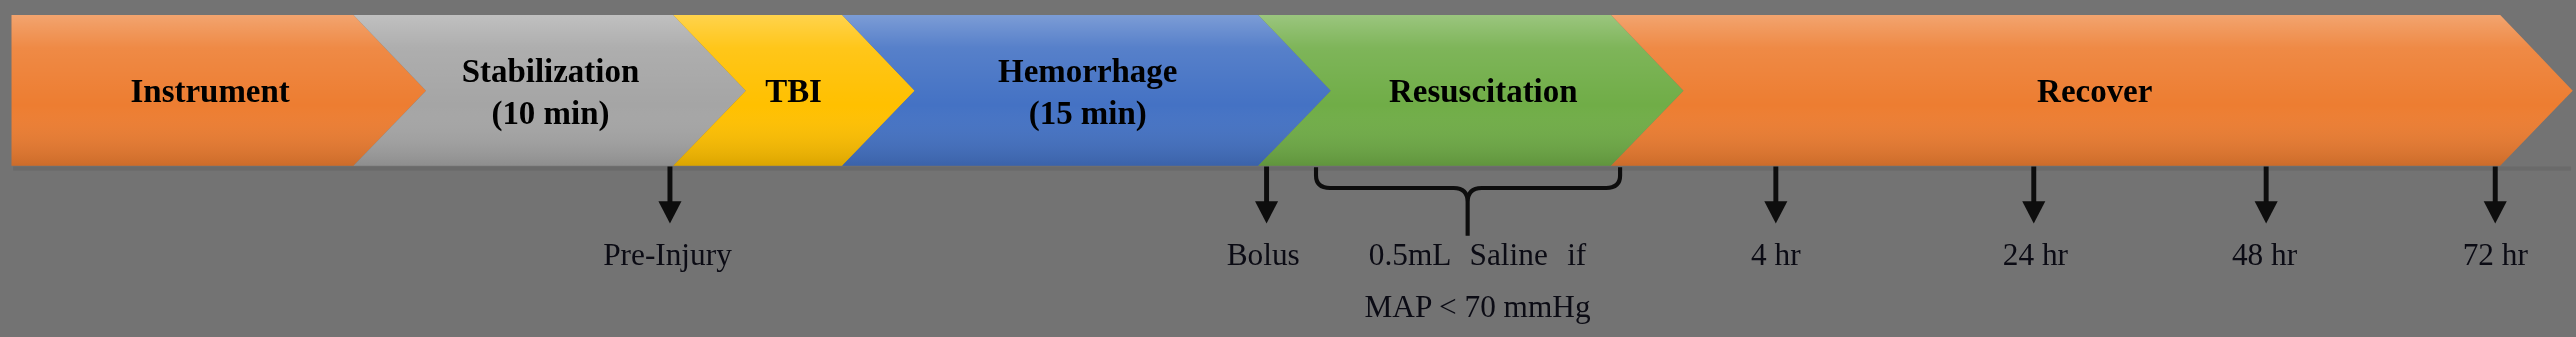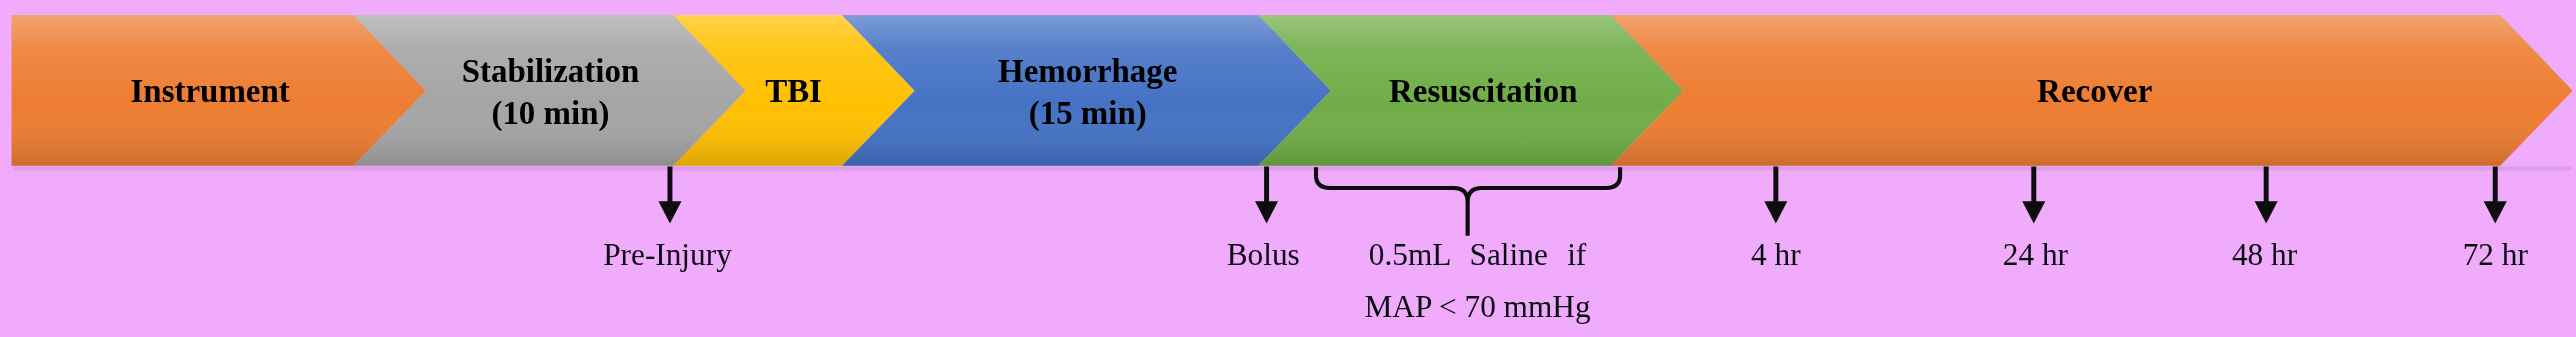--- a/index.html
+++ b/index.html
@@ -4,21 +4,21 @@
 <style>
   html, body {
     margin: 0;
     padding: 0;
     background: #ffffff;
   }
   .figure-wrap {
     position: relative;
     width: 2576px;
     height: 338px;
-    background: #f0abfc;
+    background: #737373;
     overflow: hidden;
   }
   svg { display: block; }
   .phase-label {
     font-family: "Liberation Serif", "DejaVu Serif", serif;
     font-weight: 700;
     font-size: 40px;
     fill: #000000;
     text-anchor: middle;
   }

